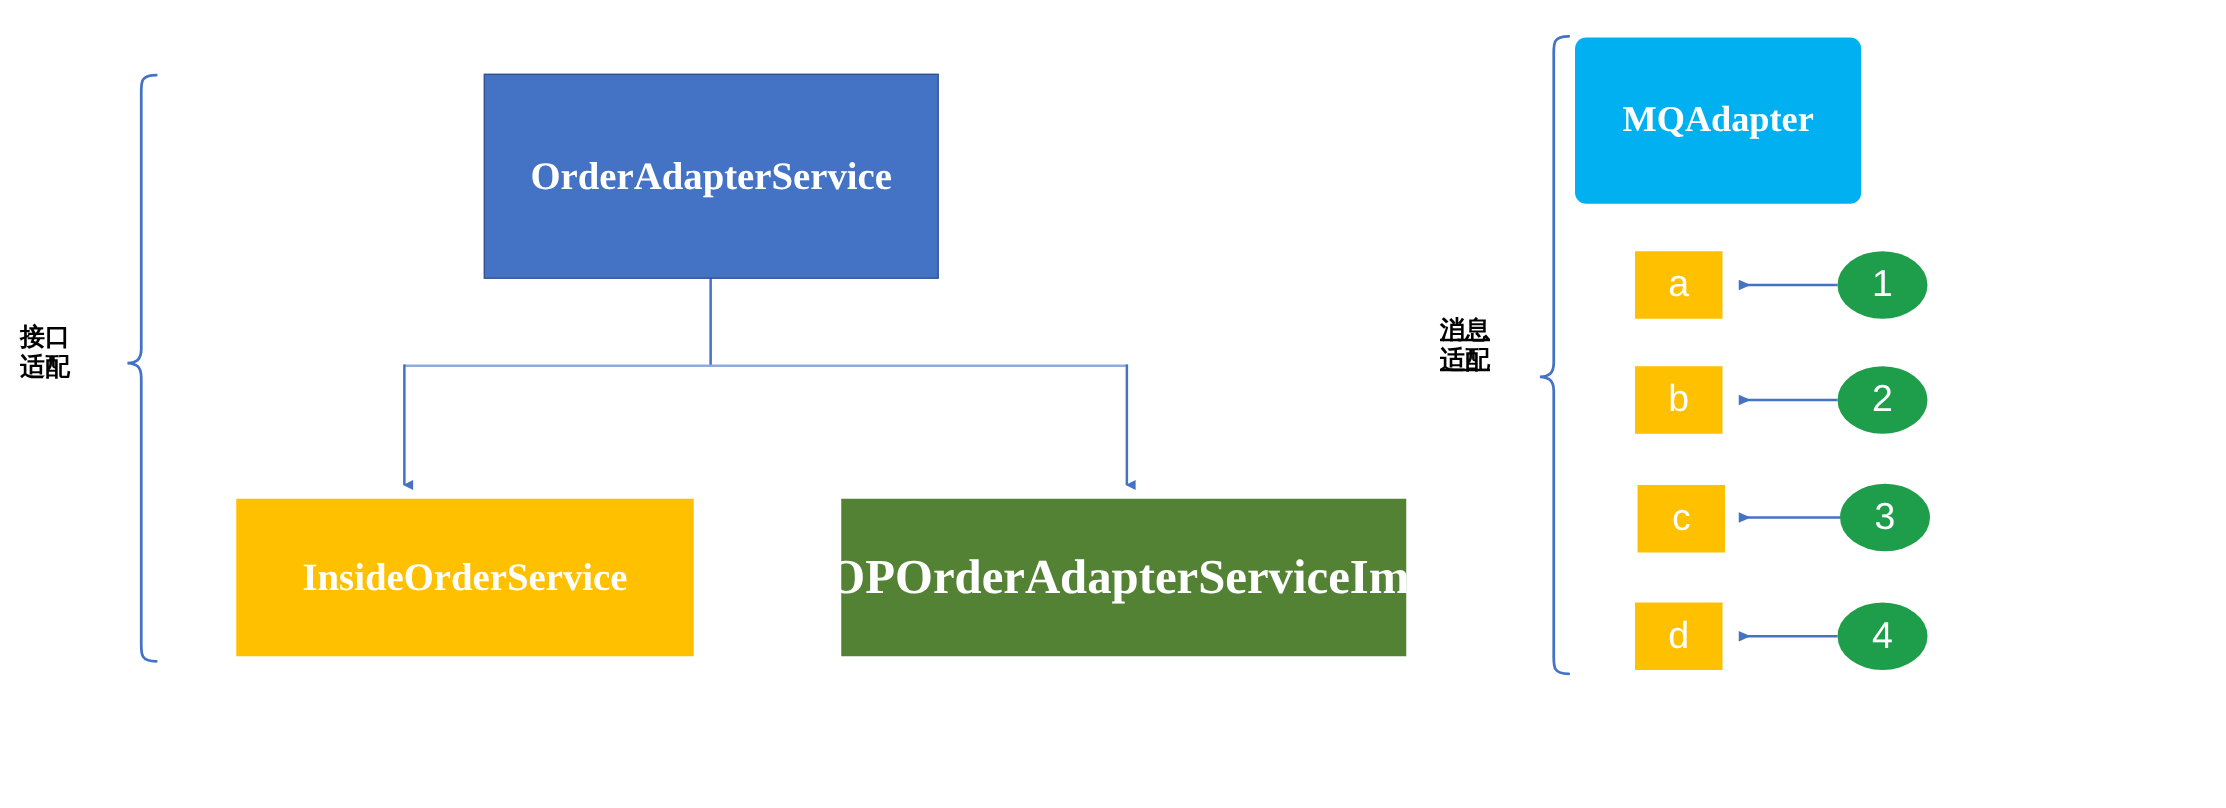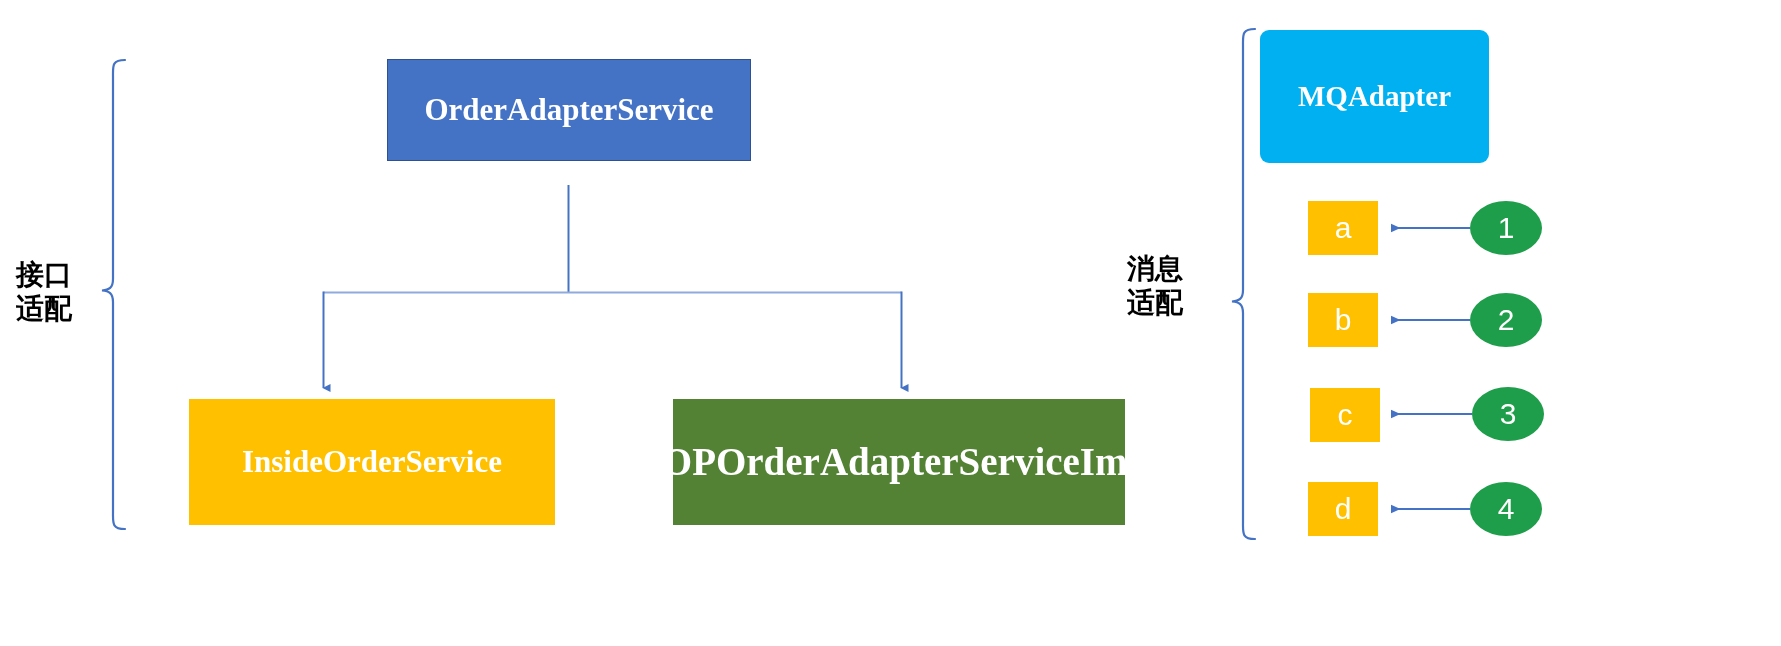--- a/index.html
+++ b/index.html
@@ -78,21 +78,21 @@
     color: #ffffff;
     font-family: "Liberation Sans", sans-serif;
     font-size: 30px;
     box-sizing: border-box;
   }
   .side-label {
     position: absolute;
     color: #000000;
     font-family: "Liberation Sans", sans-serif;
     font-weight: bold;
-    font-size: 28px;
+    font-size: 20px;
     line-height: 1.22;
     white-space: pre-line;
     text-align: left;
   }
 </style>
 </head>
 <body>
 
 <div id="canvas">
 
@@ -131,24 +131,24 @@
       <path d="M1470,228 L1392,228" stroke="#4472C4" stroke-width="2" fill="none" marker-end="url(#arrowLeft)"></path>
       <path d="M1470,320 L1392,320" stroke="#4472C4" stroke-width="2" fill="none" marker-end="url(#arrowLeft)"></path>
       <path d="M1472,414 L1392,414" stroke="#4472C4" stroke-width="2" fill="none" marker-end="url(#arrowLeft)"></path>
       <path d="M1470,509 L1392,509" stroke="#4472C4" stroke-width="2" fill="none" marker-end="url(#arrowLeft)"></path>
     </g>
   </svg>
 
   <div class="side-label" style="left:16px; top:258px; width:80px;">接口
 适配</div>
 
-  <div class="side-label" style="left:1127px; top:252px; width:90px;">消息
+  <div class="side-label" style="left:1152px; top:252px; width:90px;text-decoration:underline;">消息
 适配</div>
 
-  <div class="node node-blue" style="left:387px; top:59px; width:364px; height:102px;justify-content:center;">
+  <div class="node node-blue" style="left:387px; top:59px; width:364px; height:164px;justify-content:center;">
     <span>OrderAdapterService</span>
   </div>
 
   <div class="node node-orange" style="left:141px; top:399px; width:366px; height:126px;">
     <span>InsideOrderService</span>
   </div>
 
   <div class="node node-green" style="left:673px; top:399px; width:452px; height:126px;">
     <span>POPOrderAdapterServiceImpl</span>
   </div>

